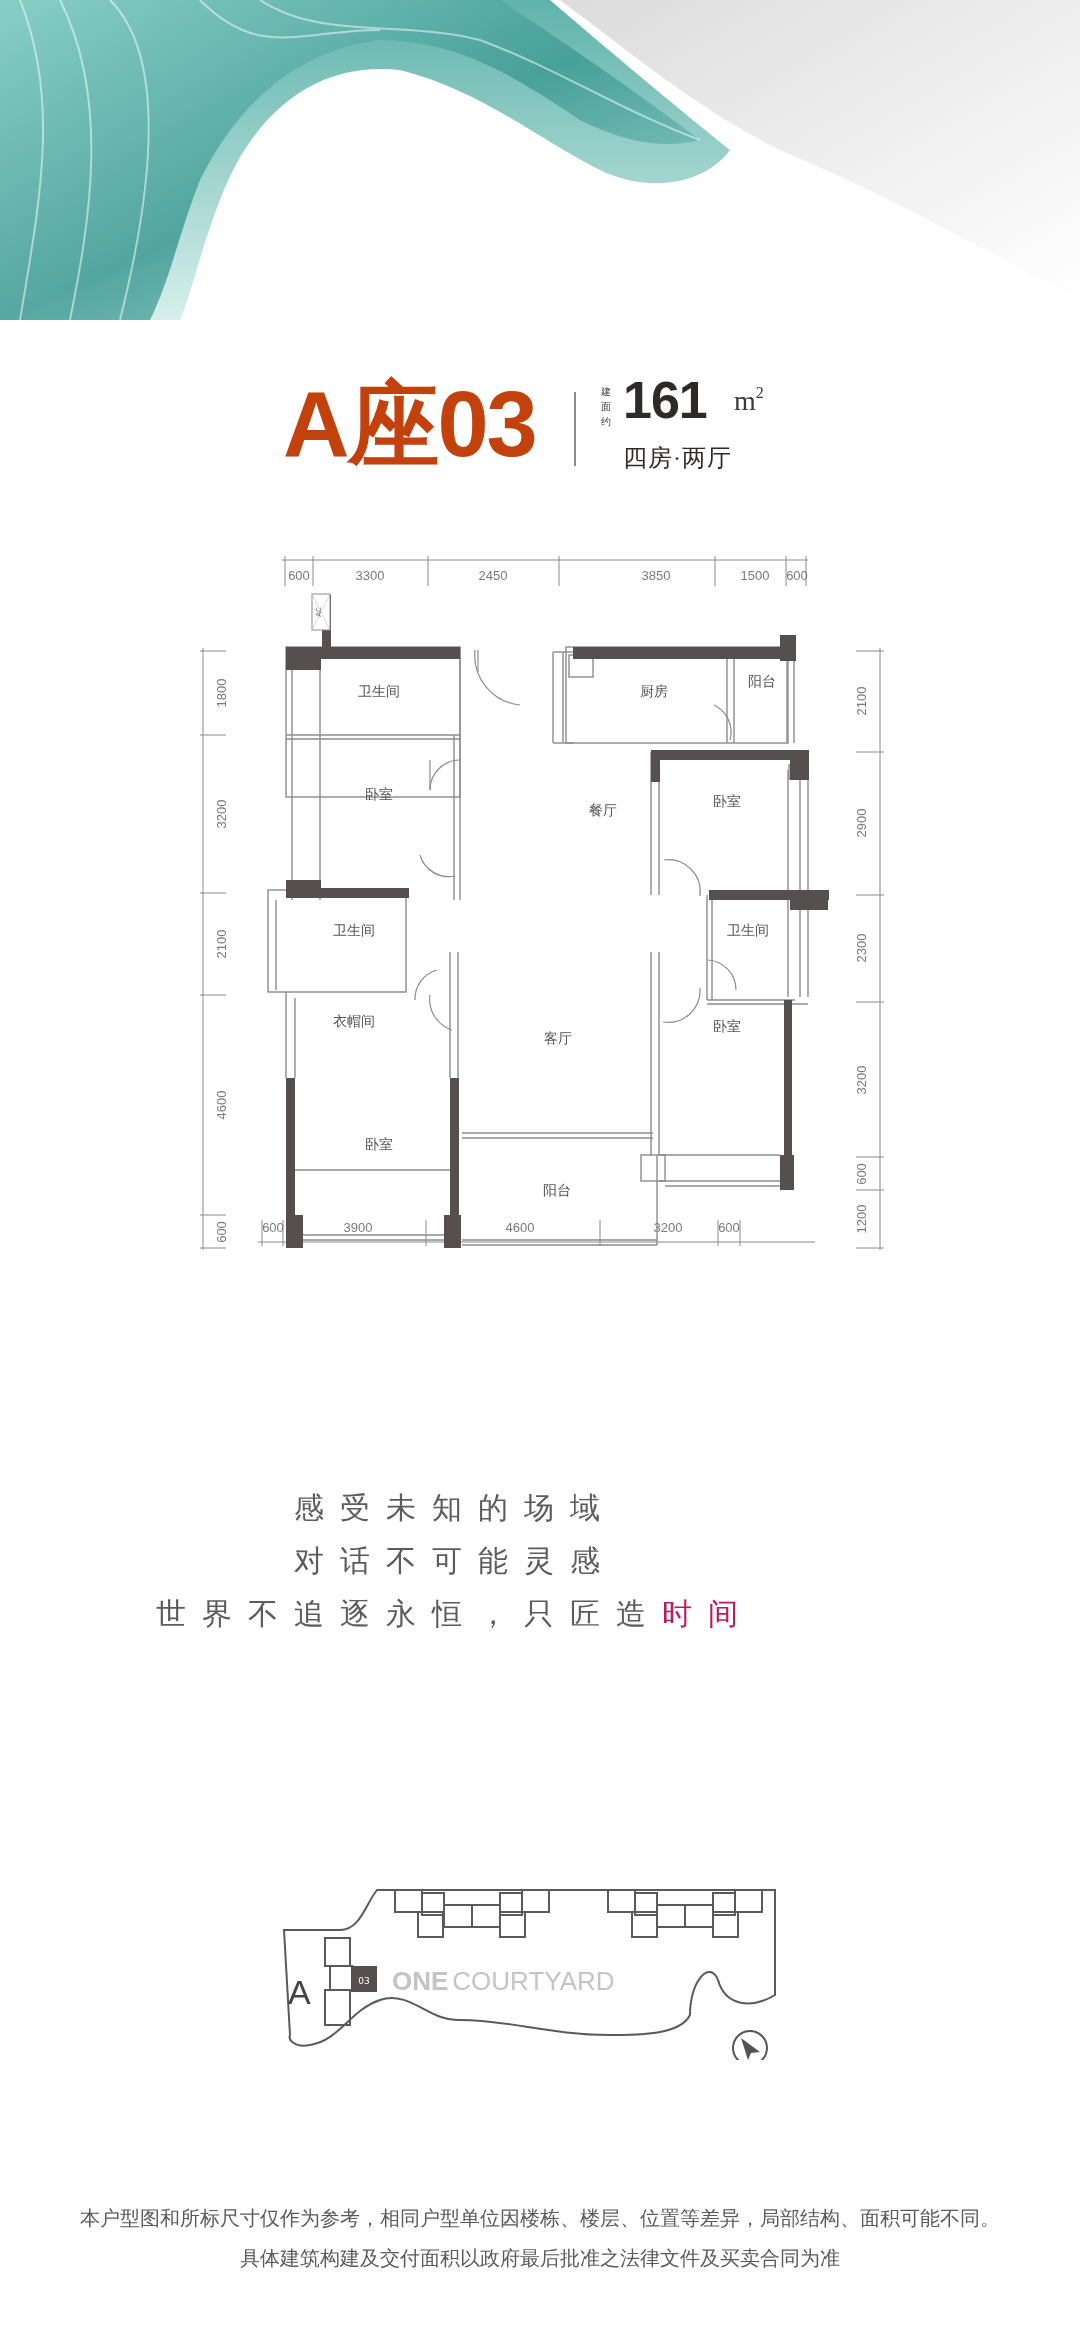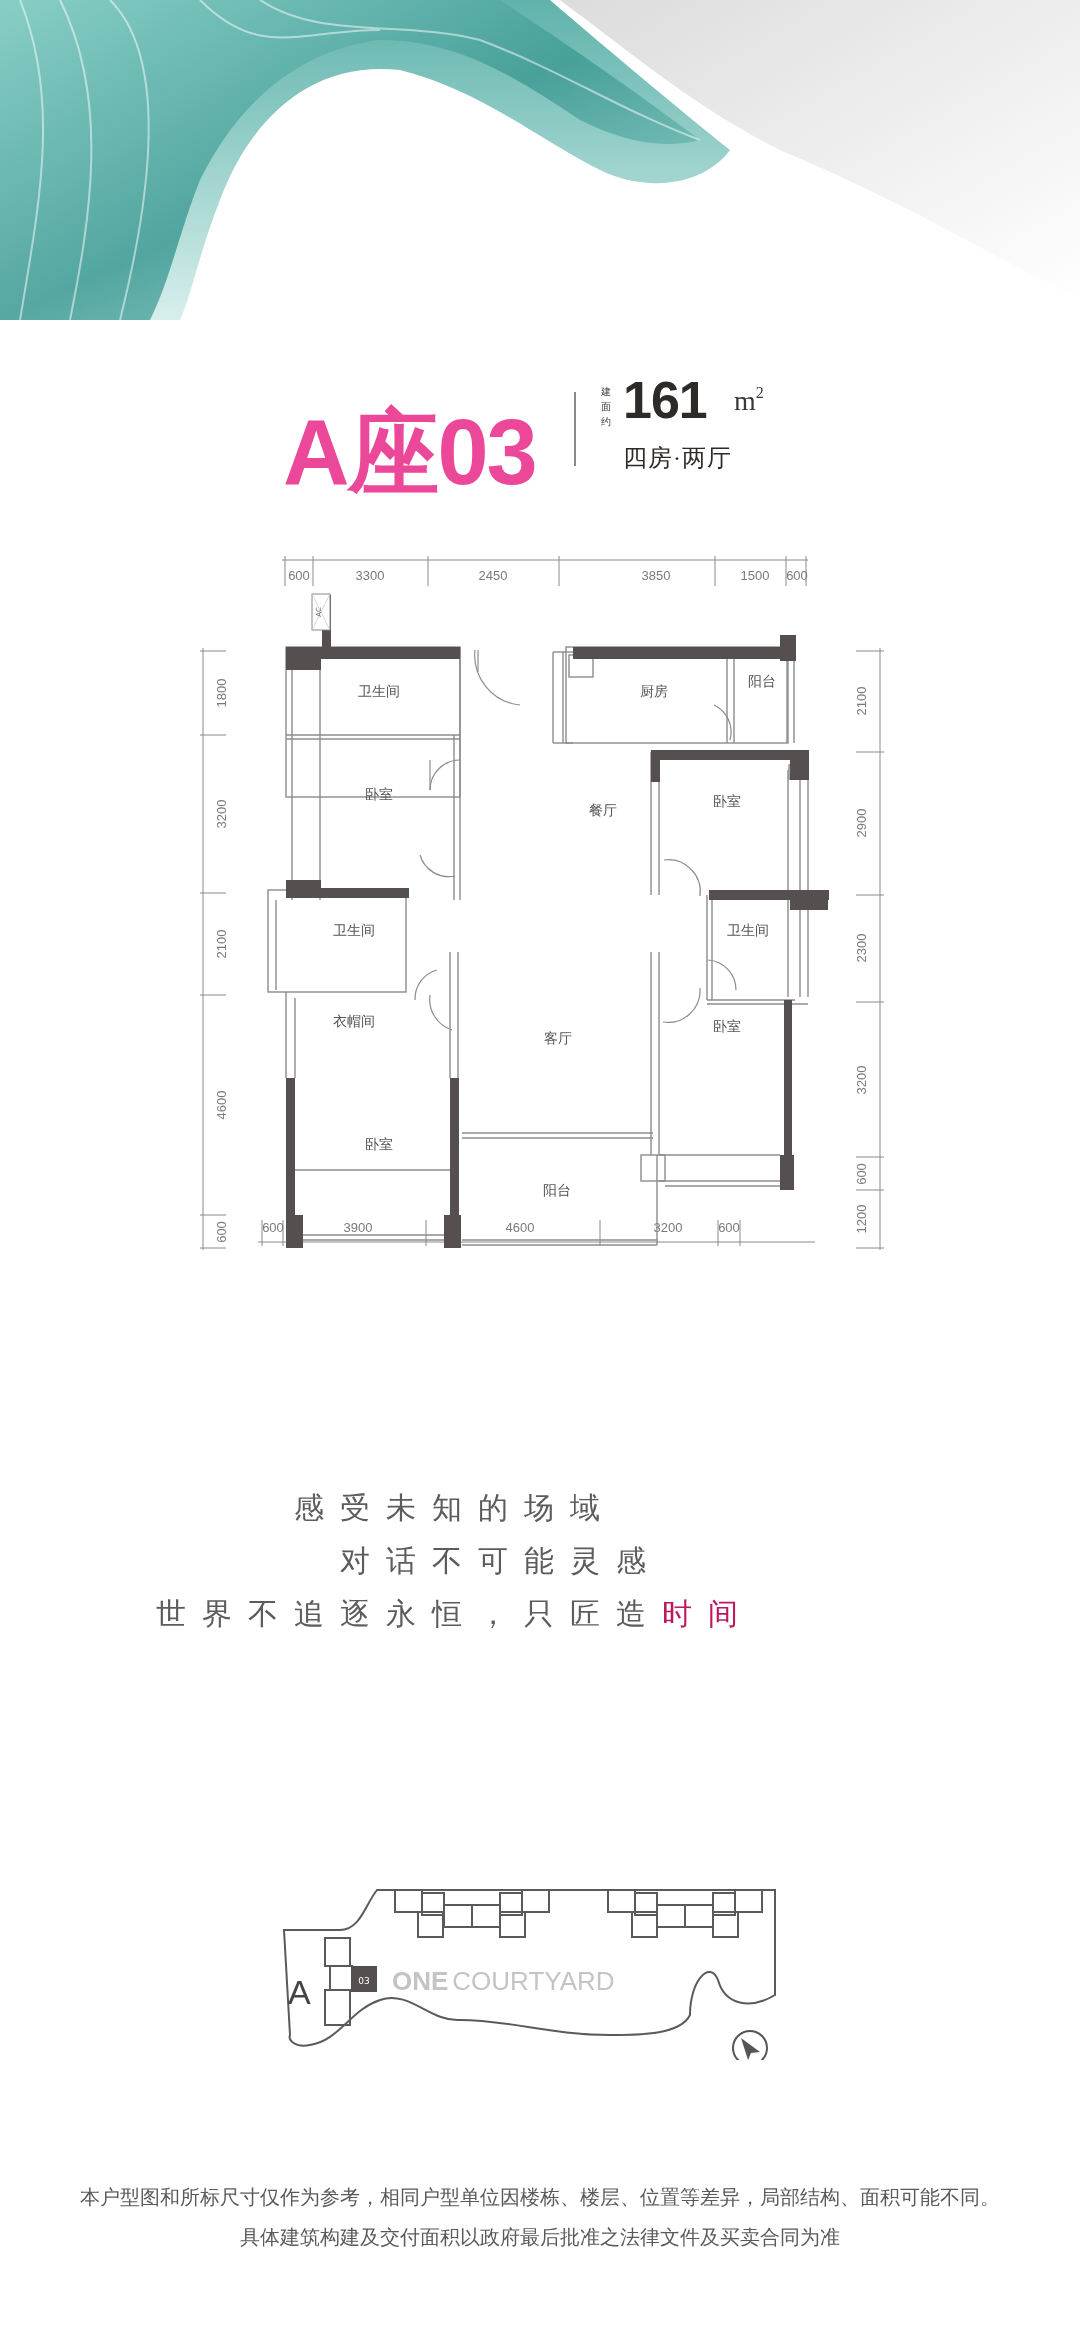--- a/index.html
+++ b/index.html
@@ -1,31 +1,31 @@
 <!DOCTYPE html>
 <html><head>
 <meta charset="utf-8">
 <style>
   html,body{margin:0;padding:0;background:#ffffff;}
   body{width:1080px;height:2339px;position:relative;overflow:hidden;font-family:"DejaVu Sans","Liberation Sans",sans-serif;color:#3a3a3a;}
   .hero{position:absolute;left:0;top:0;width:1080px;height:340px;}
-  .unit-code{position:absolute;left:283px;top:378px;font-family:"Liberation Sans",sans-serif;font-weight:bold;font-size:92px;letter-spacing:-2px;color:#ec4899;line-height:1;margin-top:28px;}
+  .unit-code{position:absolute;left:283px;top:378px;font-family:"Liberation Sans",sans-serif;font-weight:bold;font-size:92px;letter-spacing:-2px;color:#c2410c;line-height:1;}
   .divider{position:absolute;left:574px;top:392px;width:2px;height:74px;background:#8a8a8a;}
   .area-label{position:absolute;left:598px;top:384px;width:16px;font-size:10px;line-height:15px;color:#3a3a3a;text-align:center;}
   .area-value{position:absolute;left:623px;top:374px;font-family:"Liberation Sans",sans-serif;font-weight:bold;font-size:52px;color:#2e2a28;line-height:1;letter-spacing:-1px;}
   .area-unit{position:absolute;left:734px;top:384px;font-family:"Liberation Serif",serif;font-size:28px;color:#3a3a3a;}
   .area-unit sup{font-size:16px;vertical-align:12px;}
   .layout-type{position:absolute;left:623px;top:442px;font-size:24px;font-family:Liberation Serif, serif;color:#2e2a28;letter-spacing:1px;}
   .plan{position:absolute;left:0;top:540px;width:1080px;height:720px;}
   .dim{font-family:"Liberation Sans",sans-serif;font-size:13px;fill:#7a7a7a;}
   .room{font-family:"DejaVu Sans",sans-serif;font-size:14px;fill:#555;}
   .slogan{position:absolute;left:0;width:910px;text-align:center;font-family:"DejaVu Sans",sans-serif;font-size:30px;color:#5c5c5c;letter-spacing:16px;font-weight:300;}
   .slogan .accent{color:#be185d;}
   .siteplan{position:absolute;left:270px;top:1860px;width:540px;height:200px;}
-  .disclaimer{position:absolute;left:0;width:1080px;text-align:center;font-size:20px;color:#5a5a5a;font-family:"DejaVu Sans",sans-serif;}
+  .disclaimer{position:absolute;left:0;width:1080px;text-align:center;font-size:20px;color:#5a5a5a;font-family:"DejaVu Sans",sans-serif;margin-top:21px;}
 </style>
 </head>
 <body>
 
 <svg class="hero" viewBox="0 0 1080 340" preserveAspectRatio="none">
   <defs>
     <linearGradient id="tealG" x1="0" y1="0" x2="1" y2="1">
       <stop offset="0" stop-color="#8fd3cb"></stop>
       <stop offset="0.5" stop-color="#3f9b94"></stop>
       <stop offset="1" stop-color="#9fd8d0"></stop>
@@ -228,21 +228,21 @@
   <text class="room" x="558" y="1043" text-anchor="middle">客厅</text>
   <text class="room" x="557" y="1195" text-anchor="middle">阳台</text>
   <text class="room" x="654" y="696" text-anchor="middle">厨房</text>
   <text class="room" x="762" y="686" text-anchor="middle">阳台</text>
   <text class="room" x="727" y="806" text-anchor="middle">卧室</text>
   <text class="room" x="748" y="935" text-anchor="middle">卫生间</text>
   <text class="room" x="727" y="1031" text-anchor="middle">卧室</text>
 </svg>
 
 <div class="slogan" style="top:1488px;">感受未知的场域</div>
-<div class="slogan" style="top:1541px;padding-left:46px;">对话不可能灵感</div>
+<div class="slogan" style="top:1541px;">对话不可能灵感</div>
 <div class="slogan" style="top:1594px;"><span>世界不追逐永恒，只匠造</span><span class="accent">时间</span></div>
 
 <svg class="siteplan" viewBox="0 0 540 200">
   <g fill="none" stroke="#5a5a5a" stroke-width="2">
     <path d="M107 30 L505 30 L505 135 C480 150 455 145 448 120 C440 100 420 120 420 155 C410 175 370 175 340 175 C280 175 240 160 190 160 C160 162 140 130 110 140 C80 150 70 180 40 185 C25 188 18 180 20 175 L14 70 L70 70 C90 70 95 45 107 30 Z"></path>
     <g stroke-width="2">
       <rect x="125" y="30" width="27" height="22"></rect>
       <rect x="152" y="33" width="22" height="22"></rect>
       <rect x="148" y="52" width="25" height="25"></rect>
       <rect x="174" y="45" width="28" height="22"></rect>

